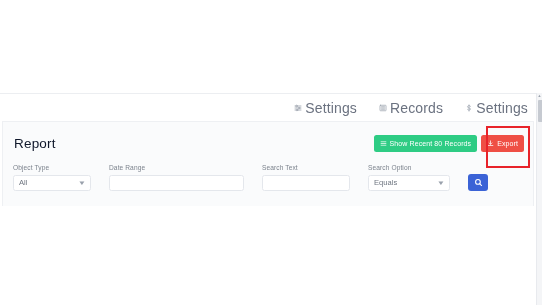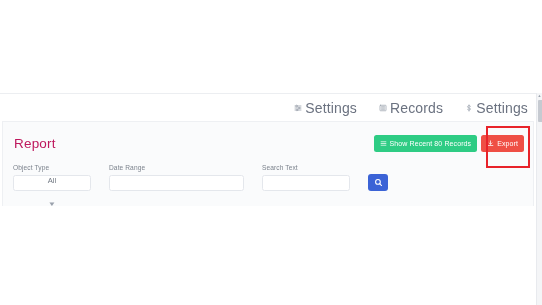--- a/index.html
+++ b/index.html
@@ -87,21 +87,21 @@
   .card-head {
     position: relative;
     height: 42px;
     display: flex;
     align-items: center;
     padding: 0 9px 0 11px;
     box-sizing: border-box;
   }
   .card-title {
     font-size: 13.5px;
-    color: #be185d;
+    color: #0f172a;
     font-weight: 400;
     letter-spacing: .2px;
   }
   .head-actions {
     margin-left: auto;
     display: flex;
     align-items: center;
     gap: 4px;
   }
 
@@ -173,21 +173,20 @@
     display: flex;
     align-items: center;
     padding: 0 5px;
     font-size: 7.6px;
     color: #6f7681;
     font-family: "Liberation Sans", sans-serif;
   }
   .control.select {
     justify-content: space-between;
     gap: 16px;
-    flex-direction: column;
   }
   .control .caret {
     color: #9aa1ac;
     font-size: 6px;
     line-height: 1;
     transform: scaleX(1.4);
   }
   .w-objtype { width: 78px; }
   .w-daterange { width: 135px; }
   .w-searchtext { width: 88px; }
@@ -335,20 +334,27 @@
       <div class="field">
         <div class="field-label">Date Range</div>
         <input class="control w-daterange" type="text" value="" placeholder="" style="">
       </div>
 
       <div class="field">
         <div class="field-label">Search Text</div>
         <input class="control w-searchtext" type="text" value="" placeholder="" style="">
       </div>
 
+      <div class="field">
+        <div class="field-label">Search Option</div>
+        <div class="control select w-searchopt">
+          <span>Equals</span>
+          <span class="caret">▼</span>
+        </div>
+      </div>
 
       <div class="field">
         <div class="field-label">&nbsp;</div>
         <button class="search-btn">
           <span>
             <svg width="9" height="9" viewBox="0 0 16 16" fill="none" stroke="currentColor" stroke-width="1.9" stroke-linecap="round">
               <circle cx="7" cy="7" r="4.2"></circle>
               <path d="M10.2 10.2l3.2 3.2"></path>
             </svg>
           </span>

